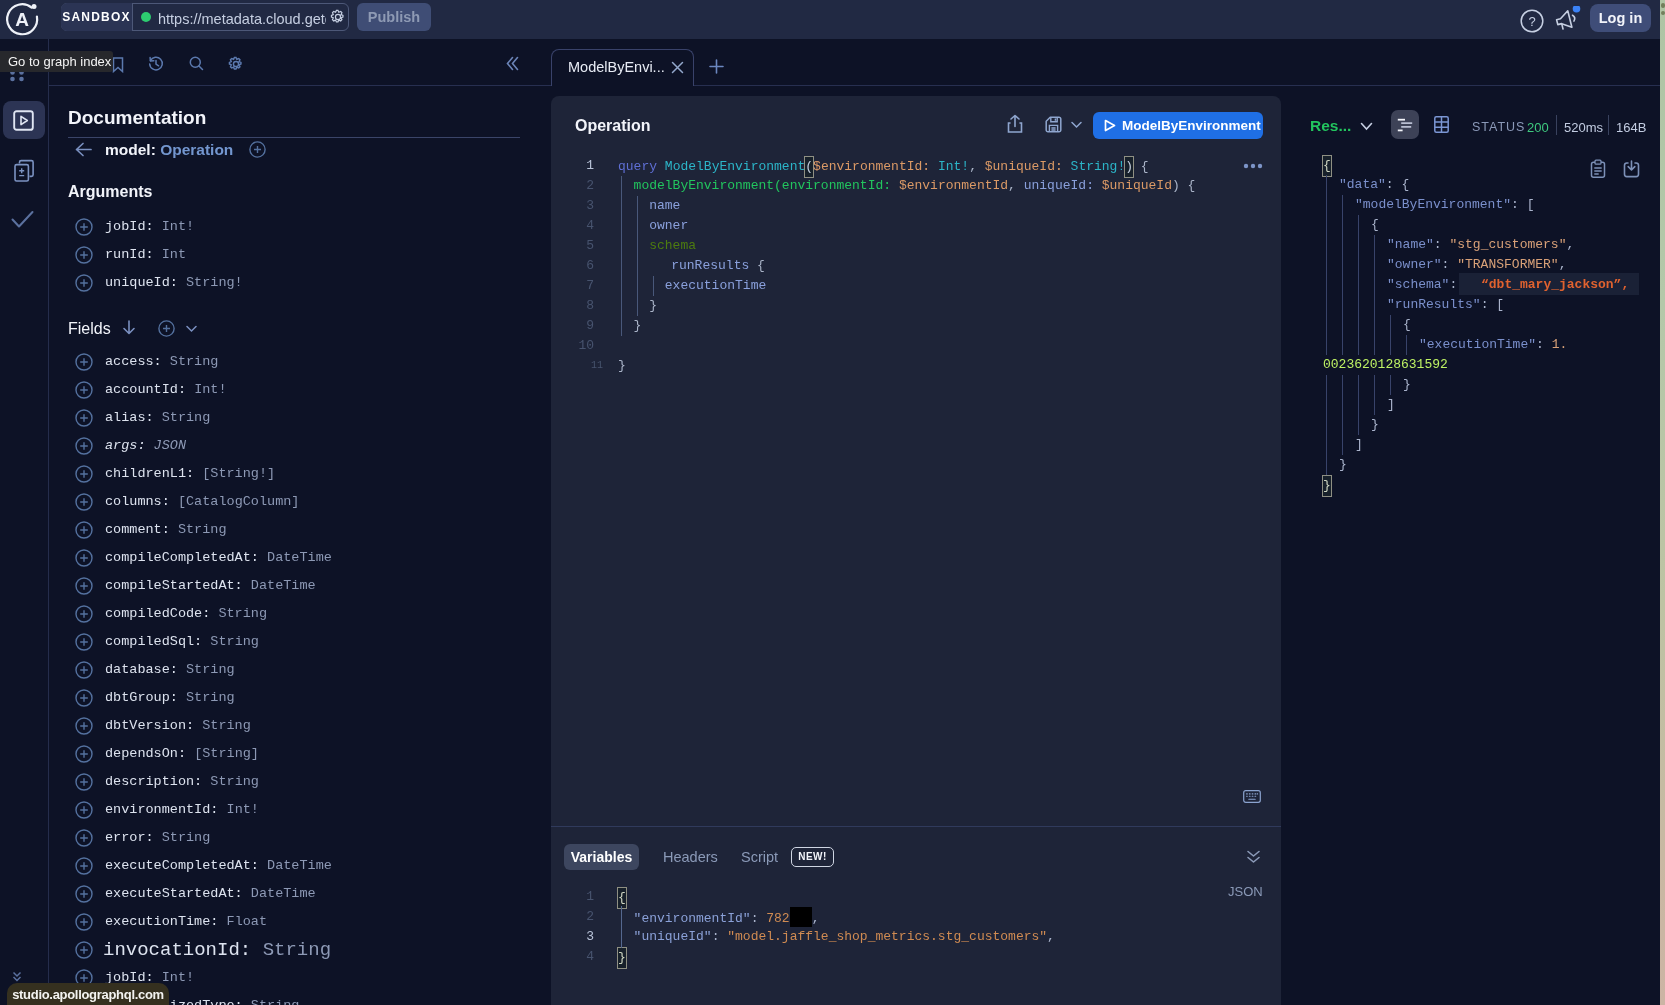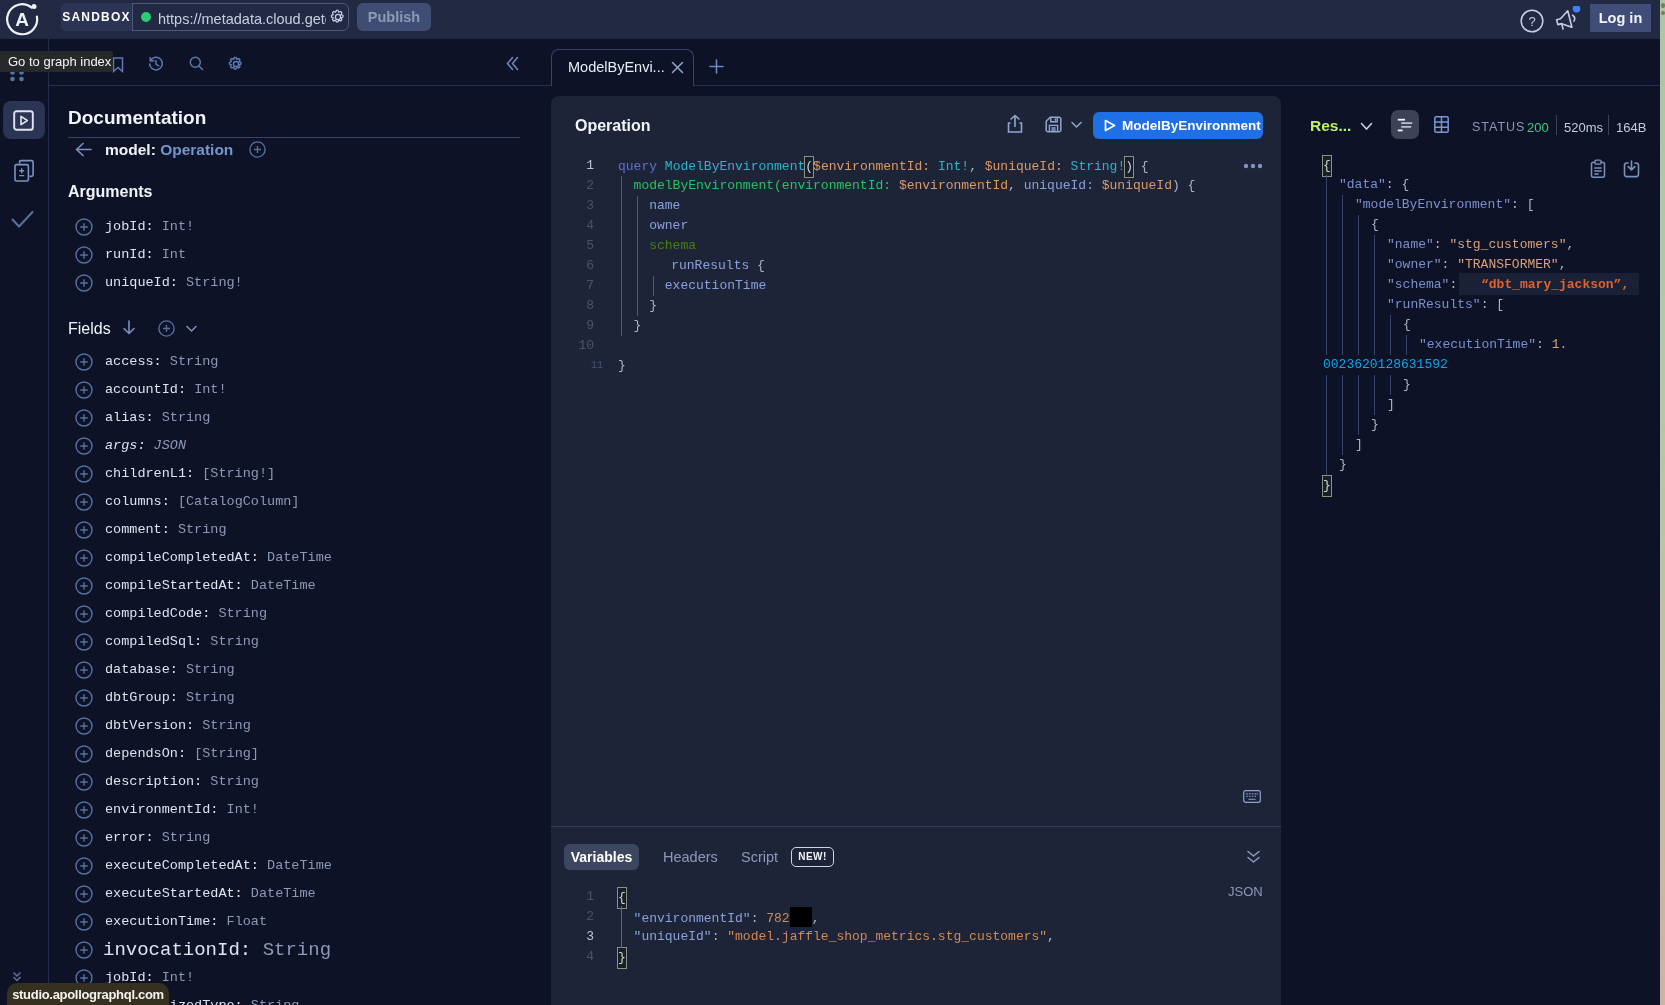--- a/index.html
+++ b/index.html
@@ -40,21 +40,21 @@
     <text x="12" y="16.5" text-anchor="middle" font-family="Liberation Sans" font-size="13" fill="#c6cfe2">?</text>
   </svg>
   <svg class="abs" style="left:1554px;top:6px;" width="30" height="27" viewBox="0 0 30 27">
     <g transform="rotate(-14 14 14)">
       <path d="M3 11 h4 l9-6 v17 l-9-6 h-4 z" fill="none" stroke="#c6cfe2" stroke-width="1.6" stroke-linejoin="round"></path>
       <path d="M19.5 10.5 q3 3 0 6" fill="none" stroke="#c6cfe2" stroke-width="1.6" stroke-linecap="round"></path>
       <path d="M7 16.5 v5" stroke="#c6cfe2" stroke-width="1.6" stroke-linecap="round"></path>
     </g>
     <circle cx="22.5" cy="2.8" r="3.8" fill="#3b82f6"></circle>
   </svg>
-  <div class="abs" style="left:1590px;top:4px;width:61px;height:28px;background:#3f4d78;border-radius:0;color:#f2f4fa;font-weight:bold;font-size:14.5px;text-align:center;line-height:28px;">Log in</div>
+  <div class="abs" style="left:1590px;top:4px;width:61px;height:28px;background:#3f4d78;border-radius:8px;color:#f2f4fa;font-weight:bold;font-size:14.5px;text-align:center;line-height:28px;">Log in</div>
 
   
   <div class="abs" style="left:48px;top:85px;width:1612px;height:1px;background:#272f50;"></div>
   
   <div class="abs" style="left:48px;top:39px;width:1px;height:966px;background:#252d4c;"></div>
 
   
   <svg class="abs" style="left:112px;top:57px;" width="12" height="16" viewBox="0 0 12 16">
       <path d="M1.5 1 h9 v13.5 l-4.5-4 -4.5 4 z" fill="none" stroke="#5b79ae" stroke-width="1.5"></path>
     </svg>
@@ -364,21 +364,21 @@
       <div class="abs mono" style="left:560px;top:907px;width:34px;text-align:right;font-size:13px;line-height:20px;color:#47536e;">2</div>
       <div class="abs mono" style="left:618px;top:907px;font-size:13px;line-height:20px;white-space:pre;">  <span style="color:#8ba1d8">"environmentId"</span><span style="color:#aab4cc">: </span><span style="color:#d08b52">782</span><span style="display:inline-block;width:22px;height:20px;background:#000;vertical-align:-5px;"></span><span style="color:#aab4cc">,</span></div>
       <div class="abs mono" style="left:560px;top:927px;width:34px;text-align:right;font-size:13px;line-height:20px;color:#b9c3d8;">3</div>
       <div class="abs mono" style="left:618px;top:927px;font-size:13px;line-height:20px;white-space:pre;">  <span style="color:#8ba1d8">"uniqueId"</span><span style="color:#aab4cc">: </span><span style="color:#d08b52">"model.jaffle_shop_metrics.stg_customers"</span><span style="color:#aab4cc">,</span></div>
       <div class="abs mono" style="left:560px;top:947px;width:34px;text-align:right;font-size:13px;line-height:20px;color:#47536e;">4</div>
       <div class="abs mono" style="left:618px;top:947px;font-size:13px;line-height:20px;white-space:pre;"><span class="bbox" style="color:#cfd6c2;">}</span></div>
       <div class="abs" style="left:621px;top:906px;width:1px;height:42px;background:#55688f;"></div>
     </div>
 
   
-  <div class="abs" style="left:1310px;top:117px;color:#bef264;font-size:15.5px;font-weight:bold;">Res...</div>
+  <div class="abs" style="left:1310px;top:117px;color:#22c55e;font-size:15.5px;font-weight:bold;">Res...</div>
   <svg class="abs" style="left:1360px;top:122px;" width="13" height="9" viewBox="0 0 13 9">
       <path d="M1.5 1.5 L6.5 7 L11.5 1.5" fill="none" stroke="#c6cfe2" stroke-width="1.6" stroke-linecap="round"></path>
     </svg>
   <div class="abs" style="left:1391px;top:110px;width:28px;height:29px;background:#3d4257;border-radius:7px;"></div>
   <svg class="abs" style="left:1391px;top:110px;" width="28" height="29" viewBox="0 0 28 29">
       <path d="M6.8 9.7 H14" stroke="#f3f5fa" stroke-width="1.8"></path>
       <path d="M10.2 13.2 H21.2 M10.2 16.9 H20.2" stroke="#b9bfd2" stroke-width="1.8"></path>
       <path d="M6.8 20.4 H11.6" stroke="#f3f5fa" stroke-width="1.8"></path>
     </svg>
   <svg class="abs" style="left:1434px;top:116px;" width="15" height="17" viewBox="0 0 15 17">
@@ -407,21 +407,21 @@
       <div class="abs mono" style="left:1323px;top:155px;font-size:13px;line-height:20px;white-space:pre;"><span class="bbox" style="color:#cfd6c2;">{</span></div>
       <div class="abs mono" style="left:1339px;top:175px;font-size:13px;line-height:20px;white-space:pre;"><span style="color:#7b90cc">"data"</span><span style="color:#aab4cc">: {</span></div>
       <div class="abs mono" style="left:1355px;top:195px;font-size:13px;line-height:20px;white-space:pre;"><span style="color:#7b90cc">"modelByEnvironment"</span><span style="color:#aab4cc">: [</span></div>
       <div class="abs mono" style="left:1371px;top:215px;font-size:13px;line-height:20px;white-space:pre;"><span style="color:#aab4cc">{</span></div>
       <div class="abs mono" style="left:1387px;top:235px;font-size:13px;line-height:20px;white-space:pre;"><span style="color:#7b90cc">"name"</span><span style="color:#aab4cc">: </span><span style="color:#d9a178">"stg_customers"</span><span style="color:#aab4cc">,</span></div>
       <div class="abs mono" style="left:1387px;top:255px;font-size:13px;line-height:20px;white-space:pre;"><span style="color:#7b90cc">"owner"</span><span style="color:#aab4cc">: </span><span style="color:#d9a178">"TRANSFORMER"</span><span style="color:#aab4cc">,</span></div>
       <div class="abs mono" style="left:1387px;top:275px;font-size:13px;line-height:20px;white-space:pre;"><span style="color:#7b90cc">"schema"</span><span style="color:#aab4cc">: </span></div>
       <div class="abs mono" style="left:1387px;top:295px;font-size:13px;line-height:20px;white-space:pre;"><span style="color:#7b90cc">"runResults"</span><span style="color:#aab4cc">: [</span></div>
       <div class="abs mono" style="left:1403px;top:315px;font-size:13px;line-height:20px;white-space:pre;"><span style="color:#aab4cc">{</span></div>
       <div class="abs mono" style="left:1419px;top:335px;font-size:13px;line-height:20px;white-space:pre;"><span style="color:#7b90cc">"executionTime"</span><span style="color:#aab4cc">: </span><span style="color:#d9a178">1.</span></div>
-      <div class="abs mono" style="left:1323px;top:355px;font-size:13px;line-height:20px;white-space:pre;"><span style="color:#0ea5e9">0023620128631592</span></div>
+      <div class="abs mono" style="left:1323px;top:355px;font-size:13px;line-height:20px;white-space:pre;"><span style="color:#bef264">0023620128631592</span></div>
       <div class="abs mono" style="left:1403px;top:375px;font-size:13px;line-height:20px;white-space:pre;"><span style="color:#aab4cc">}</span></div>
       <div class="abs mono" style="left:1387px;top:395px;font-size:13px;line-height:20px;white-space:pre;"><span style="color:#aab4cc">]</span></div>
       <div class="abs mono" style="left:1371px;top:415px;font-size:13px;line-height:20px;white-space:pre;"><span style="color:#aab4cc">}</span></div>
       <div class="abs mono" style="left:1355px;top:435px;font-size:13px;line-height:20px;white-space:pre;"><span style="color:#aab4cc">]</span></div>
       <div class="abs mono" style="left:1339px;top:455px;font-size:13px;line-height:20px;white-space:pre;"><span style="color:#aab4cc">}</span></div>
       <div class="abs mono" style="left:1323px;top:475px;font-size:13px;line-height:20px;white-space:pre;"><span class="bbox" style="color:#cfd6c2;">}</span></div>
       <div class="abs" style="left:1459px;top:273px;width:180px;height:22px;background:#1a2136;"></div>
       <div class="abs mono" style="left:1481px;top:275px;font-size:13px;line-height:20px;font-weight:bold;color:#e0622f;">“dbt_mary_jackson”,</div>
       <div class="abs" style="left:1326px;top:175px;width:1px;height:180px;background:#38436a;"></div>
       <div class="abs" style="left:1326px;top:375px;width:1px;height:100px;background:#38436a;"></div>

